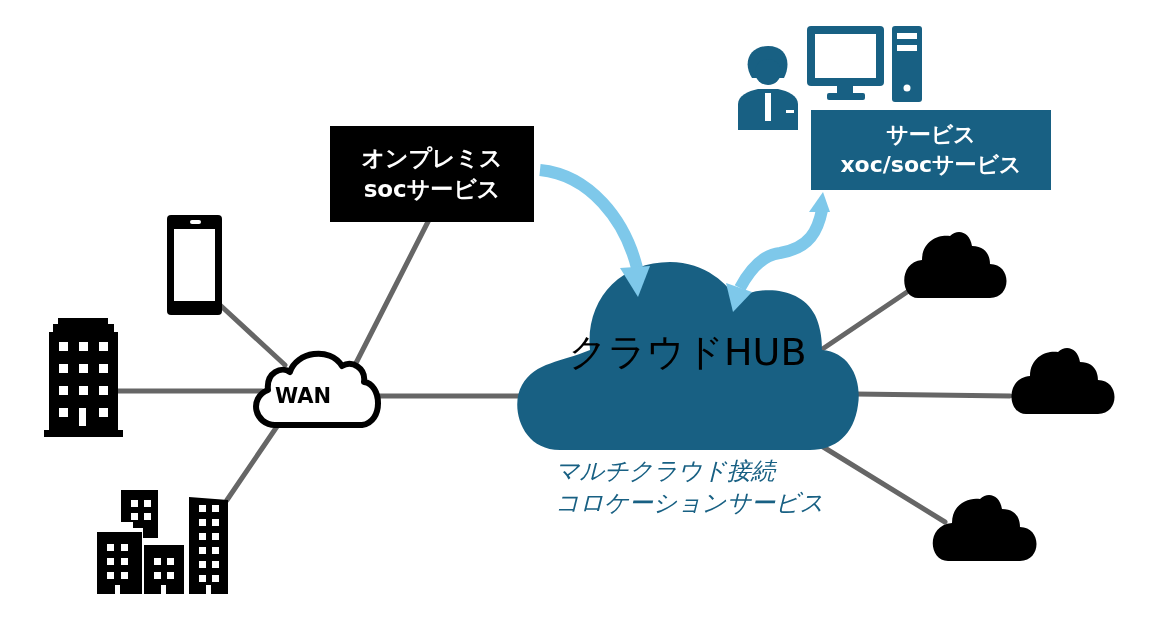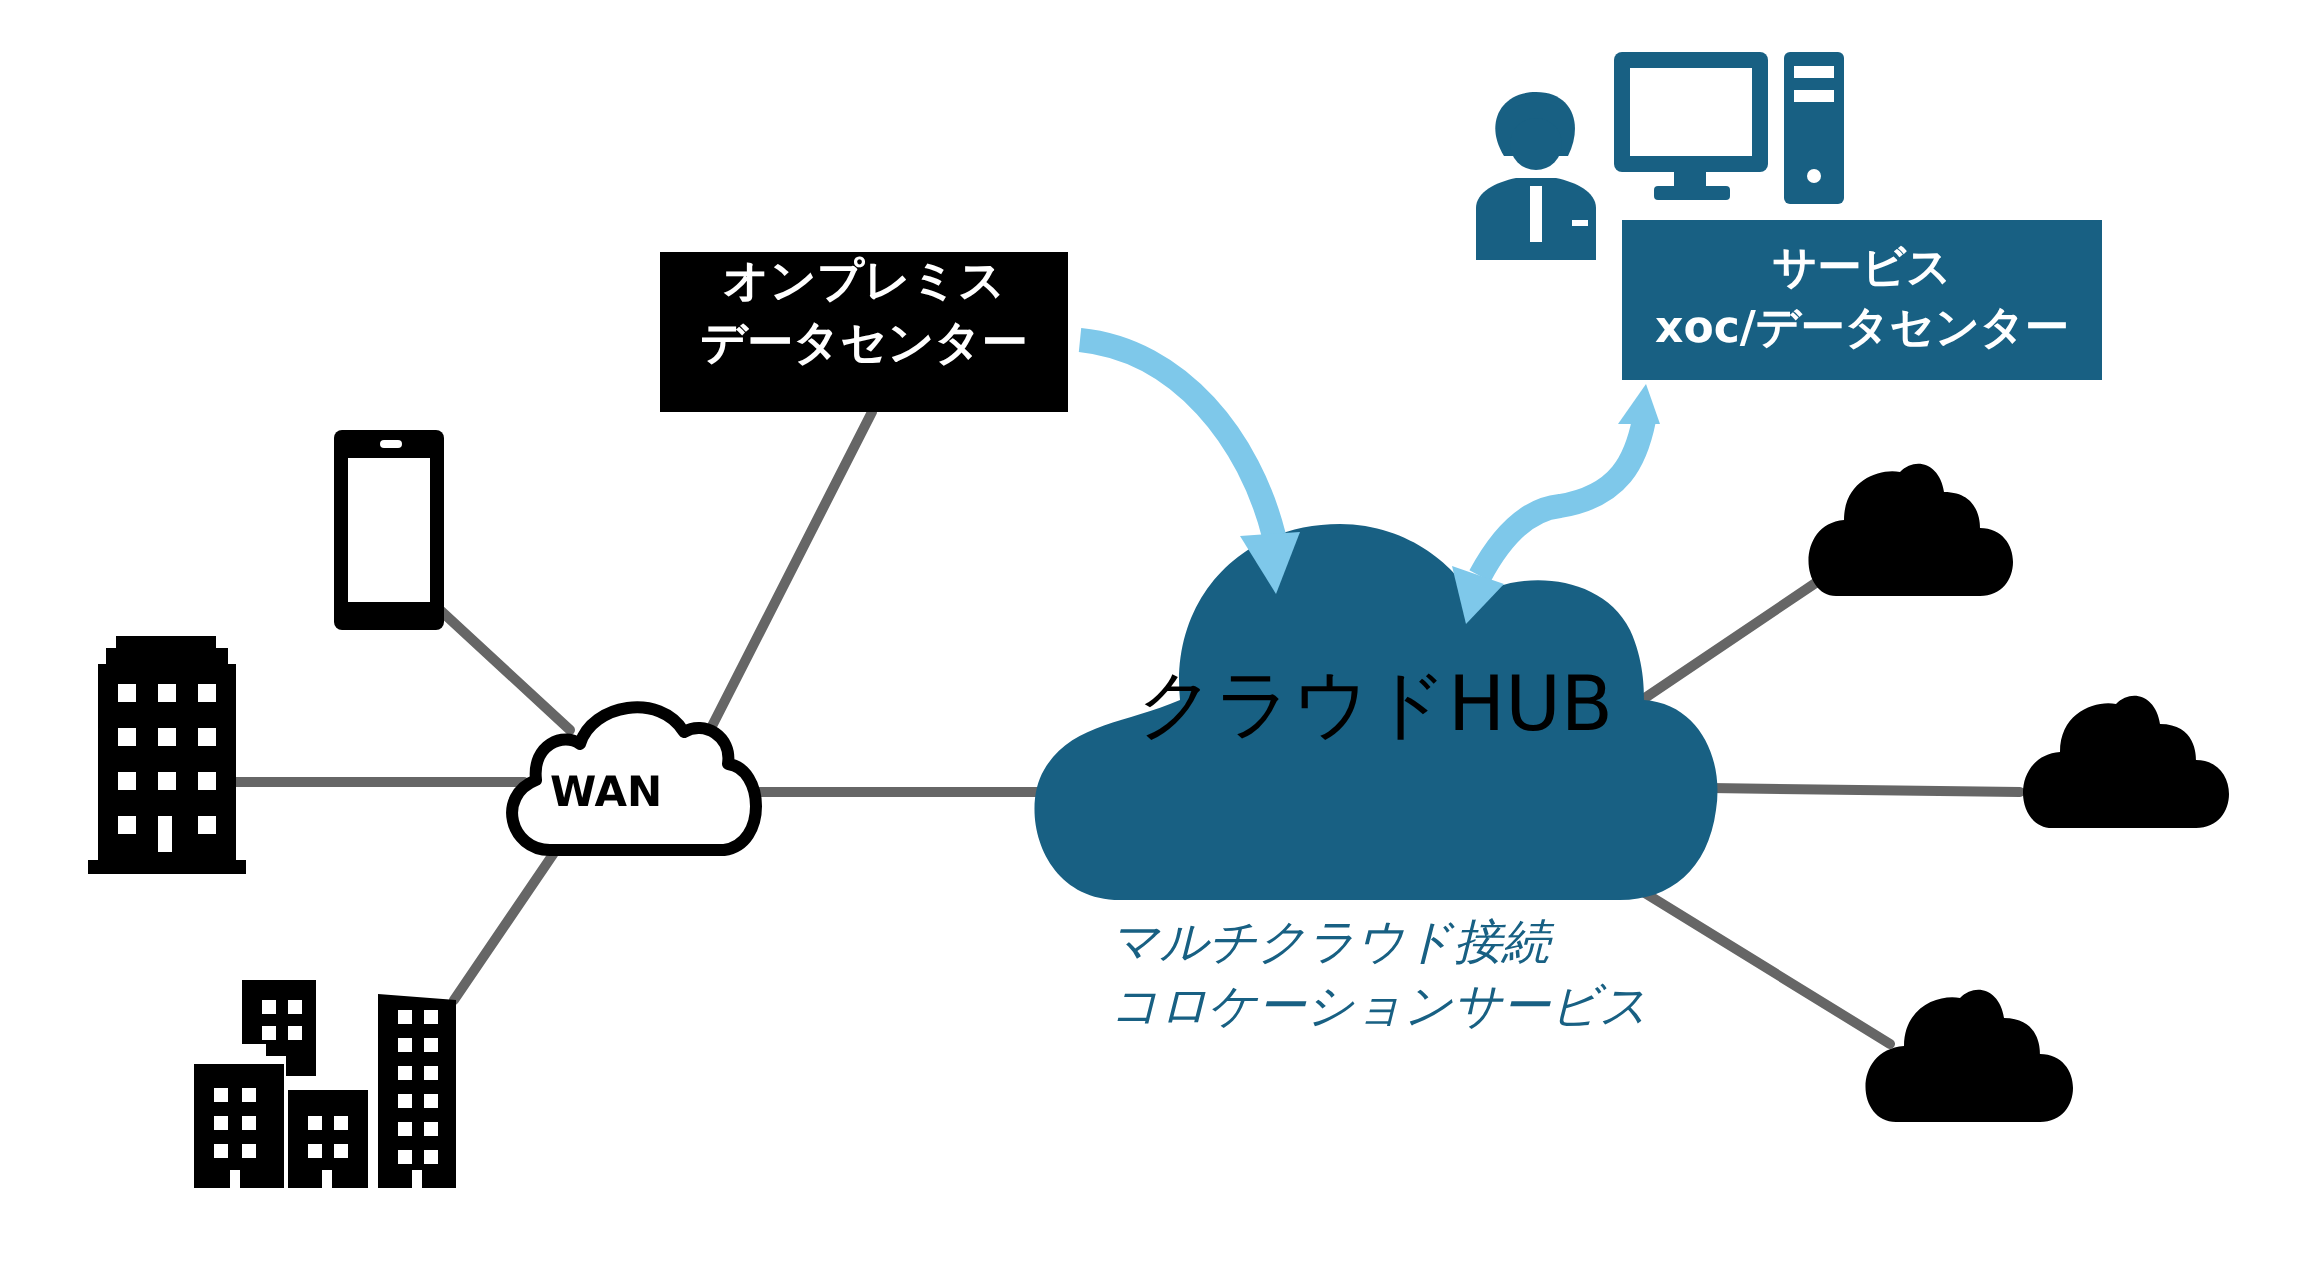--- a/index.html
+++ b/index.html
@@ -1,20 +1,20 @@
 <!DOCTYPE html>
 <html><head>
   <meta charset="utf-8">
   <style>
     html, body { margin: 0; padding: 0; background: #ffffff; }
     body { width: 1158px; height: 644px; position: relative; overflow: hidden;
            font-family: "DejaVu Sans", "Liberation Sans", sans-serif; }
     #canvas { position: absolute; left: 0; top: 0; width: 1158px; height: 644px; }
-    .onprem-box { position: absolute; left: 330px; top: 126px; width: 204px; height: 80px; background: #000000;
-                  color: #ffffff; display: flex; flex-direction: column; align-items: center;
+    .onprem-box { position: absolute; left: 330px; top: 126px; width: 204px; height: 96px; background: #000000;
+                  color: #ffffff; display: flex; flex-direction: column; justify-content: center; align-items: center;
                   font-size: 23px; line-height: 31px; font-weight: bold; }
     .xoc-box { position: absolute; left: 811px; top: 110px; width: 240px; height: 80px; background: #186083;
                color: #ffffff; display: flex; flex-direction: column; justify-content: center; align-items: center;
                font-size: 22px; line-height: 30px; font-weight: bold; }
     .hub-label { position: absolute; left: 517px; top: 330px; width: 341px; color: #000000; text-align: center;
                  font-size: 38px; line-height: 44px; }
     .hub-sub { position: absolute; left: 555px; top: 455px; color: #186083; font-size: 24px; line-height: 32px; font-style: italic; }
     .wan-label { position: absolute; left: 245px; top: 384px; width: 116px; text-align: center;
                  font-size: 21px; font-weight: bold; color: #000; }
   </style>
@@ -127,26 +127,26 @@
     <rect x="827" y="93" width="38" height="7" rx="2"></rect>
     <rect x="892" y="26" width="30" height="76" rx="3"></rect>
     <rect x="897" y="33" width="20" height="6" fill="#fff"></rect>
     <rect x="897" y="45" width="20" height="6" fill="#fff"></rect>
     <circle cx="907" cy="88" r="3.5" fill="#fff"></circle>
   </g>
 </svg>
 
 <div class="onprem-box">
   <span>オンプレミス</span>
-  <span>データセンター</span>
+  <span>socサービス</span>
 </div>
 
 <div class="xoc-box">
   <span>サービス</span>
-  <span>xoc/データセンター</span>
+  <span>xoc/socサービス</span>
 </div>
 
 <div class="wan-label">WAN</div>
 
 <div class="hub-label">
   <div>クラウドHUB</div>
 </div>
 
 <div class="hub-sub">
   <div>マルチクラウド接続</div>

